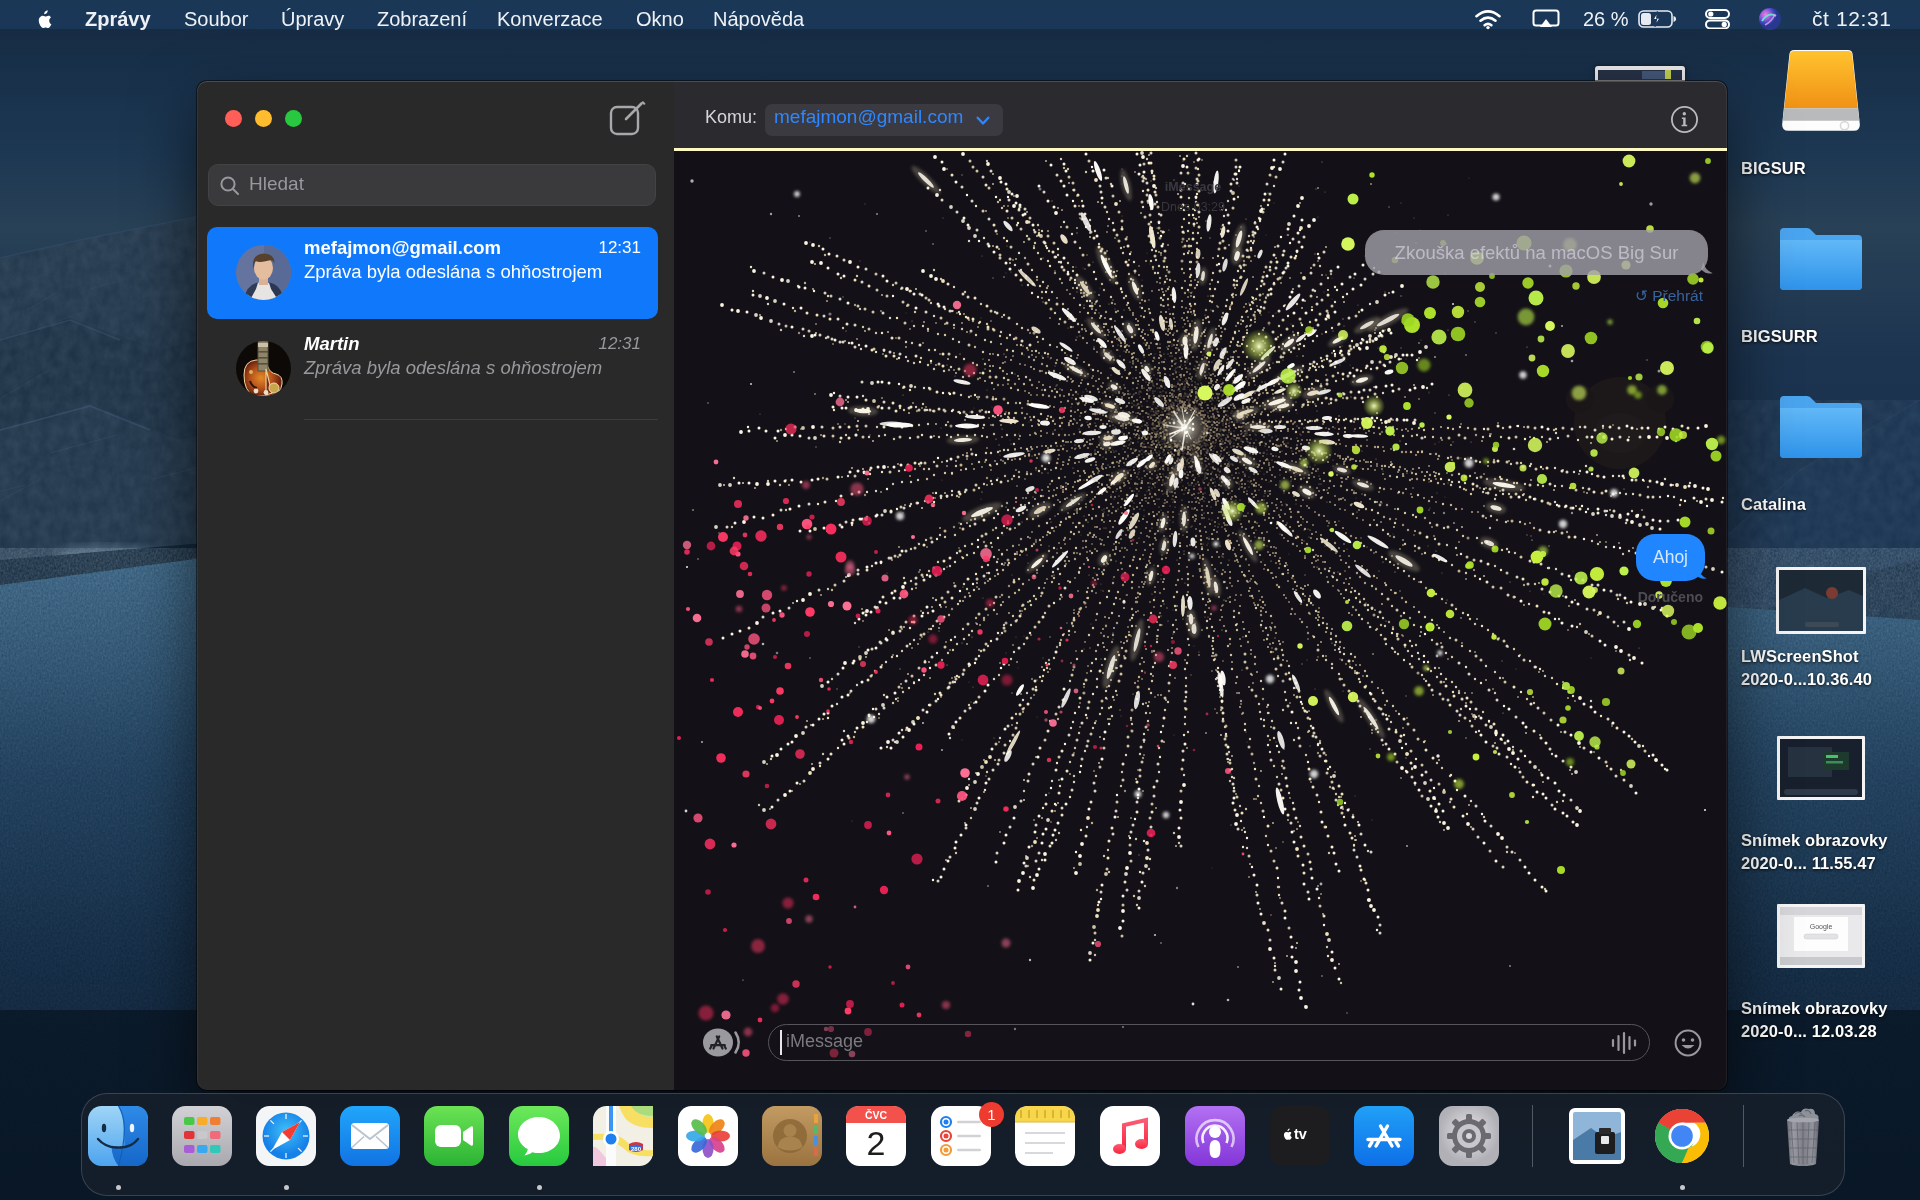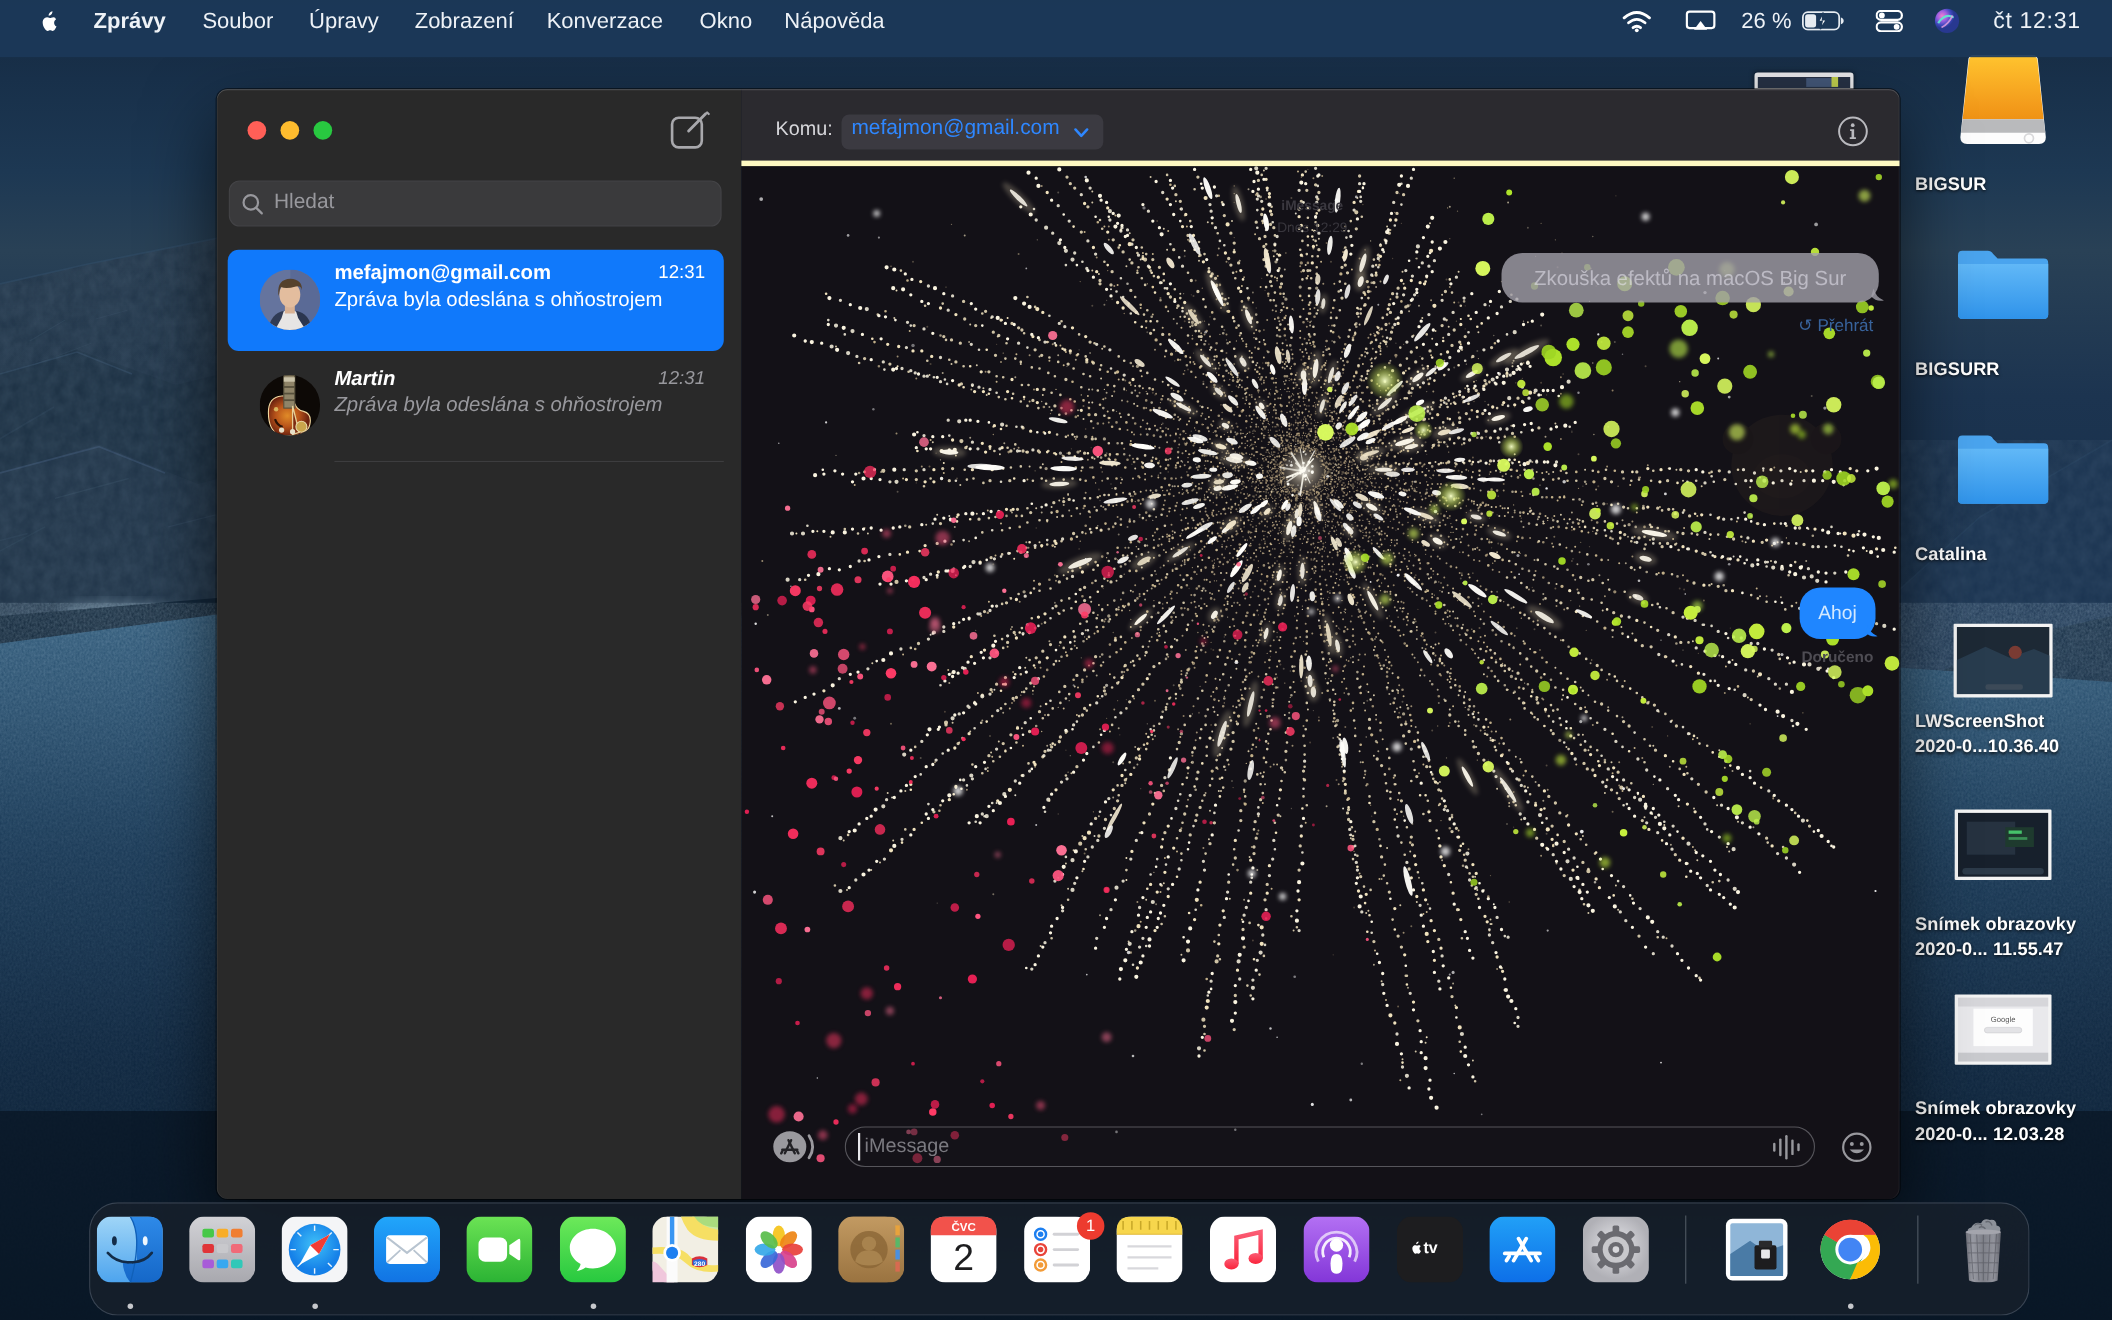--- a/index.html
+++ b/index.html
@@ -4,38 +4,38 @@
 <style>
   * { margin:0; padding:0; box-sizing:border-box; }
   html,body { width:1920px; height:1200px; overflow:hidden; background:#0d1c2c; font-family:"Liberation Sans", sans-serif; }
   .abs { position:absolute; }
   #stage { position:relative; width:1920px; height:1200px; }
 
   
   #wallpaper { position:absolute; inset:0; }
 
   
-  #menubar { position:absolute; left:0; top:0; width:1920px; height:52px;
+  #menubar { position:absolute; left:0; top:0; width:1920px; height:29px;
     background:rgba(28,56,88,0.94); color:#e8eef5; }
   #menubar .mi { position:absolute; top:0; height:38px; line-height:38px; font-size:20px; color:#eef2f7; }
   #menubar .bold { font-weight:bold; }
 
   
   .dicon { position:absolute; width:160px; text-align:left; color:#fff; }
   .dicon .lbl { font-size:16.5px; font-weight:bold; line-height:23px;
     text-shadow:0 1px 3px rgba(0,0,0,0.85); letter-spacing:0.1px; }
 
   
   #win { position:absolute; left:197px; top:81px; width:1530px; height:1009px;
     border-radius:10px; box-shadow:0 28px 65px rgba(0,0,0,0.62), 0 0 0 1px rgba(0,0,0,0.5);
     overflow:hidden; }
   #sidebar { position:absolute; left:0; top:0; width:477px; height:1009px; background:#292929; }
   #convo { position:absolute; left:477px; top:0; width:1053px; height:1009px; background:#141217; }
   #convo-head { position:absolute; left:0; top:0; width:1053px; height:70px; background:#2b2a2f;
-    border-bottom:5px solid #fef9c3; }
+    border-bottom:3px solid #fef9c3; }
   .tl { position:absolute; top:28.5px; width:17px; height:17px; border-radius:50%; }
   #search { position:absolute; left:11px; top:83px; width:448px; height:42px; border-radius:10px;
     background:#3a3a3c; border:1px solid #434346; }
   #row1 { position:absolute; left:10px; top:146px; width:451px; height:92px; border-radius:10px; background:#1079fb; }
   #row2 { position:absolute; left:10px; top:242px; width:451px; height:92px;font-style:italic; }
   .rt { position:absolute; font-size:18.5px; color:#fff; }
   .avatar { position:absolute; width:55px; height:55px; border-radius:50%; overflow:hidden; }
 
   
   #ifield { position:absolute; left:94px; top:943px; width:882px; height:37px; border-radius:19px;
@@ -1172,21 +1172,21 @@
         </svg>
         <svg class="abs" style="left:996px;top:24px" width="29" height="29" viewBox="0 0 29 29">
           <circle cx="14.5" cy="14.5" r="12.6" fill="none" stroke="#b9b9be" stroke-width="1.8"></circle>
           <g fill="#b9b9be">
             <circle cx="14.3" cy="8.8" r="1.7"></circle>
             <path d="M11.9 12.4 L15.6 12.4 L15.6 19.7 L17.2 19.7 L17.2 21.3 L11.6 21.3 L11.6 19.7 L13.2 19.7 L13.2 14 L11.9 14 Z"></path>
           </g>
         </svg>
       </div>
       <span class="abs" style="left:459px;top:99px;width:120px;text-align:center;font-size:12.5px;color:#3b3940;font-weight:bold">iMessage</span>
-      <span class="abs" style="left:459px;top:119px;width:120px;text-align:center;font-size:12.5px;color:#38363d">Dnes 12:29</span>
+      <span class="abs" style="left:459px;top:119px;width:120px;text-align:center;font-size:12.5px;color:#38363d">Dnes 03:29</span>
       <div class="bub" style="left:691px;top:149px;width:343px;height:45px;background:rgba(162,160,170,0.8);line-height:45px;text-align:center;color:rgba(234,232,242,0.55)">Zkouška efektů na macOS Big Sur
         <svg class="abs" style="left:336px;top:32px" width="14" height="13" viewBox="0 0 18 16">
             <path d="M3 0 Q5 10 15 14 Q6 16 0 9 Z" fill="rgba(162,160,170,0.8)"></path>
           </svg>
       </div>
       <div class="abs" style="left:889px;top:206px;width:140px;text-align:right;font-size:15.5px;color:#38639c">↺ Přehrát</div>
       <div class="bub" style="left:962px;top:453px;width:69px;height:47px;background:#1f86ff;line-height:47px;text-align:center;color:#d3e9ff;font-size:17.5px">Ahoj
         <svg class="abs" style="left:60px;top:34px" width="13" height="12" viewBox="0 0 18 16">
             <path d="M3 0 Q5 10 15 14 Q6 16 0 9 Z" fill="#1f86ff"></path>
           </svg>

